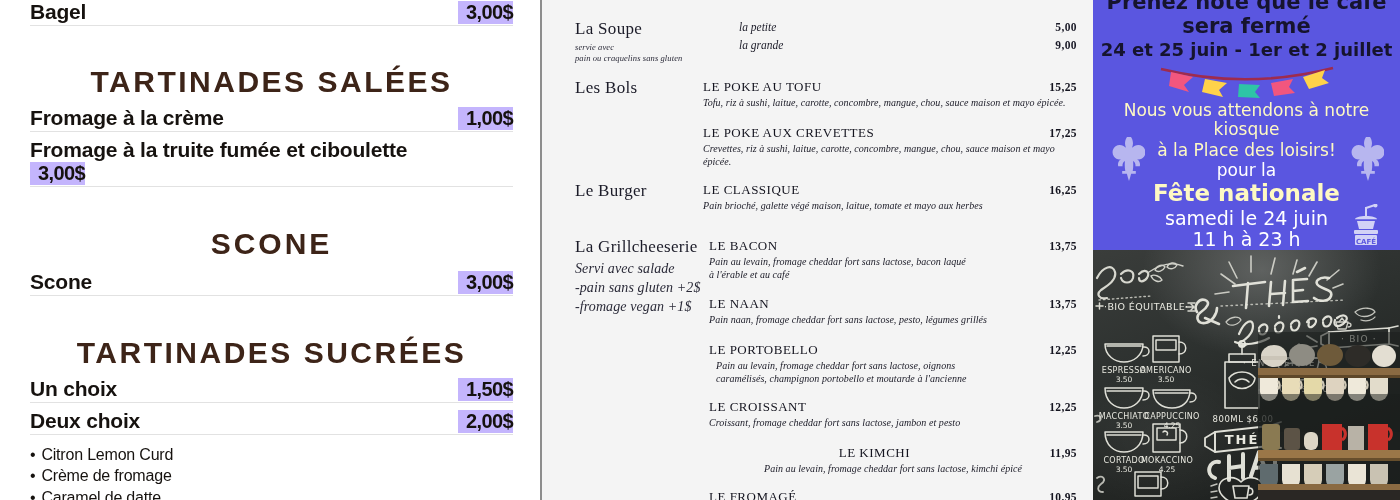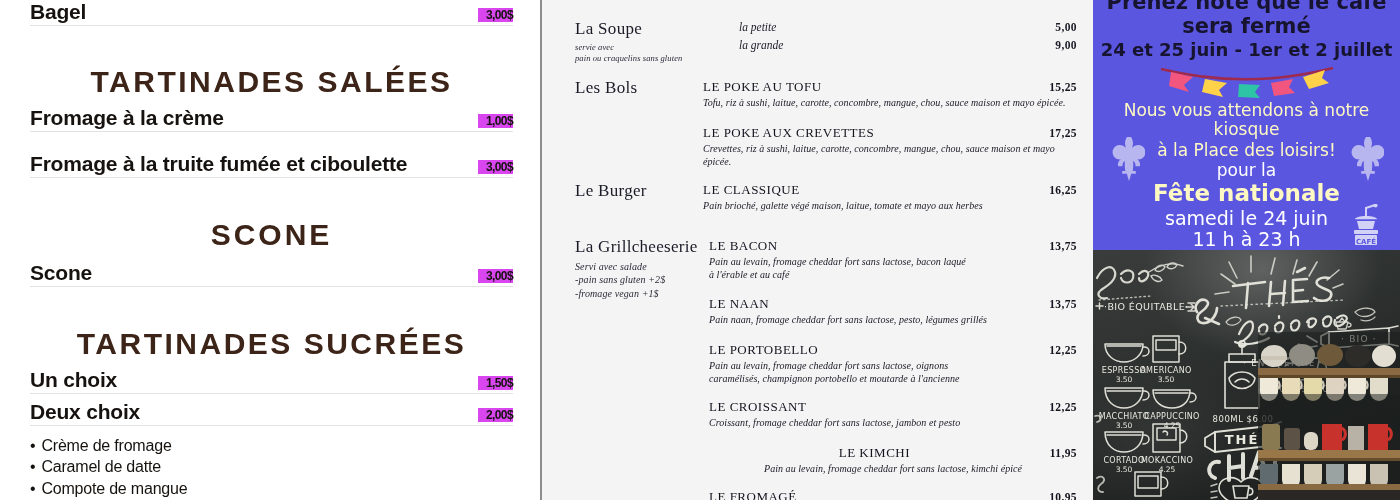--- a/index.html
+++ b/index.html
@@ -20,22 +20,22 @@
     padding-bottom: 1px;
   }
   .panel-left .row .nm {
     font-family: "Liberation Sans", sans-serif;
     font-weight: 700; font-size: 21px; color: #16120f;
     letter-spacing: -0.2px; white-space: nowrap;
     background: #fff; padding-right: 8px; position: relative; z-index: 2;
   }
   .panel-left .row .pr {
     font-family: "Liberation Sans", sans-serif;
-    font-weight: 700; font-size: 12px; color: #16120f;
-    letter-spacing: -0.6px; background: #d946ef;
+    font-weight: 700; font-size: 20px; color: #16120f;
+    letter-spacing: -0.6px; background: #c4b5fd;
     padding-left: 8px; position: relative; z-index: 2;
   }
   .sec-head {
     text-align: center; font-family: "Liberation Sans", sans-serif;
     font-weight: 700; color: #3d2418; letter-spacing: 2.5px;
     font-size: 30px; line-height: 1;
   }
   .sec-head.small { font-size: 30px; letter-spacing: 3px; }
   .bullets { margin-top: 9px; }
   .bullets li {
@@ -65,21 +65,21 @@
   .m-cat .cat-title {
     font-family: "Liberation Serif", serif;
     font-size: 17px; color: #1b1b28; letter-spacing: 0.3px;
     line-height: 1.1; font-weight: 400;
   }
   .m-cat .cat-sub {
     font-family: "Liberation Serif", serif; font-style: italic;
     font-size: 8.5px; color: #2a2a38; line-height: 1.32; margin-top: 3px;
     letter-spacing: 0.1px;
   }
-  .m-cat .cat-sub.bigger { font-size: 10px; line-height: 1.35; }
+  .m-cat .cat-sub.bigger { font-size: 14px; line-height: 1.35; }
 
   .m-items { flex: 1 1 auto; }
   .m-item { position: relative; margin-bottom: 11px; }
   .m-item .it-line { display: flex; align-items: baseline; }
   .m-item .it-name {
     font-family: "Liberation Serif", serif; font-size: 13px;
     letter-spacing: 0.5px; color: #14141f; flex: 1 1 auto;
   }
   .m-item .it-price {
     font-family: "Liberation Serif", serif; font-size: 11.5px;
@@ -153,21 +153,21 @@
     <div class="row" style="margin-top:0;">
       <span class="nm">Bagel</span>
       <span class="pr">3,00$</span>
     </div>
 
     <div class="sec-head" style="margin-top:41px;">TARTINADES SALÉES</div>
     <div class="row" style="margin-top:9px;">
       <span class="nm">Fromage à la crème</span>
       <span class="pr">1,00$</span>
     </div>
-    <div class="row" style="margin-top:20px;">
+    <div class="row" style="margin-top:6px;flex-direction:column;">
       <span class="nm">Fromage à la truite fumée et ciboulette</span>
       <span class="pr">3,00$</span>
     </div>
 
     <div class="sec-head small" style="margin-top:42px;">SCONE</div>
     <div class="row" style="margin-top:11px;">
       <span class="nm">Scone</span>
       <span class="pr">3,00$</span>
     </div>
 
@@ -175,20 +175,21 @@
     <div class="row" style="margin-top:9px;">
       <span class="nm">Un choix</span>
       <span class="pr">1,50$</span>
     </div>
     <div class="row" style="margin-top:6px;">
       <span class="nm">Deux choix</span>
       <span class="pr">2,00$</span>
     </div>
 
     <ul class="bullets">
+      <li>Citron Lemon Curd</li>
       <li>Crème de fromage</li>
       <li>Caramel de datte</li>
       <li>Compote de mangue</li>
 
     </ul>
 
     <div class="vdivider" style="right:0;"></div>
   </div>
 
   <div class="panel-mid">
@@ -270,21 +271,21 @@
               <span class="it-name">LE NAAN</span>
               <span class="it-price">13,75</span>
             </div>
             <div class="it-desc" style="white-space:pre-line;">Pain naan, fromage cheddar fort sans lactose, pesto, légumes grillés</div>
           </div>
           <div class="m-item" style="margin-bottom:14px;">
             <div class="it-line">
               <span class="it-name">LE PORTOBELLO</span>
               <span class="it-price">12,25</span>
             </div>
-            <div class="it-desc" style="white-space:pre-line;">Pain au levain, fromage cheddar fort sans lactose, oignons
+            <div class="it-desc" style="white-space:pre-line;margin-left:7px;">Pain au levain, fromage cheddar fort sans lactose, oignons
 caramélisés, champignon portobello et moutarde à l'ancienne</div>
           </div>
           <div class="m-item" style="margin-bottom:16px;">
             <div class="it-line">
               <span class="it-name">LE CROISSANT</span>
               <span class="it-price">12,25</span>
             </div>
             <div class="it-desc" style="white-space:pre-line;">Croissant, fromage cheddar fort sans lactose, jambon et pesto</div>
           </div>
           <div class="m-item" style="margin-bottom:14px;text-align:center;">

